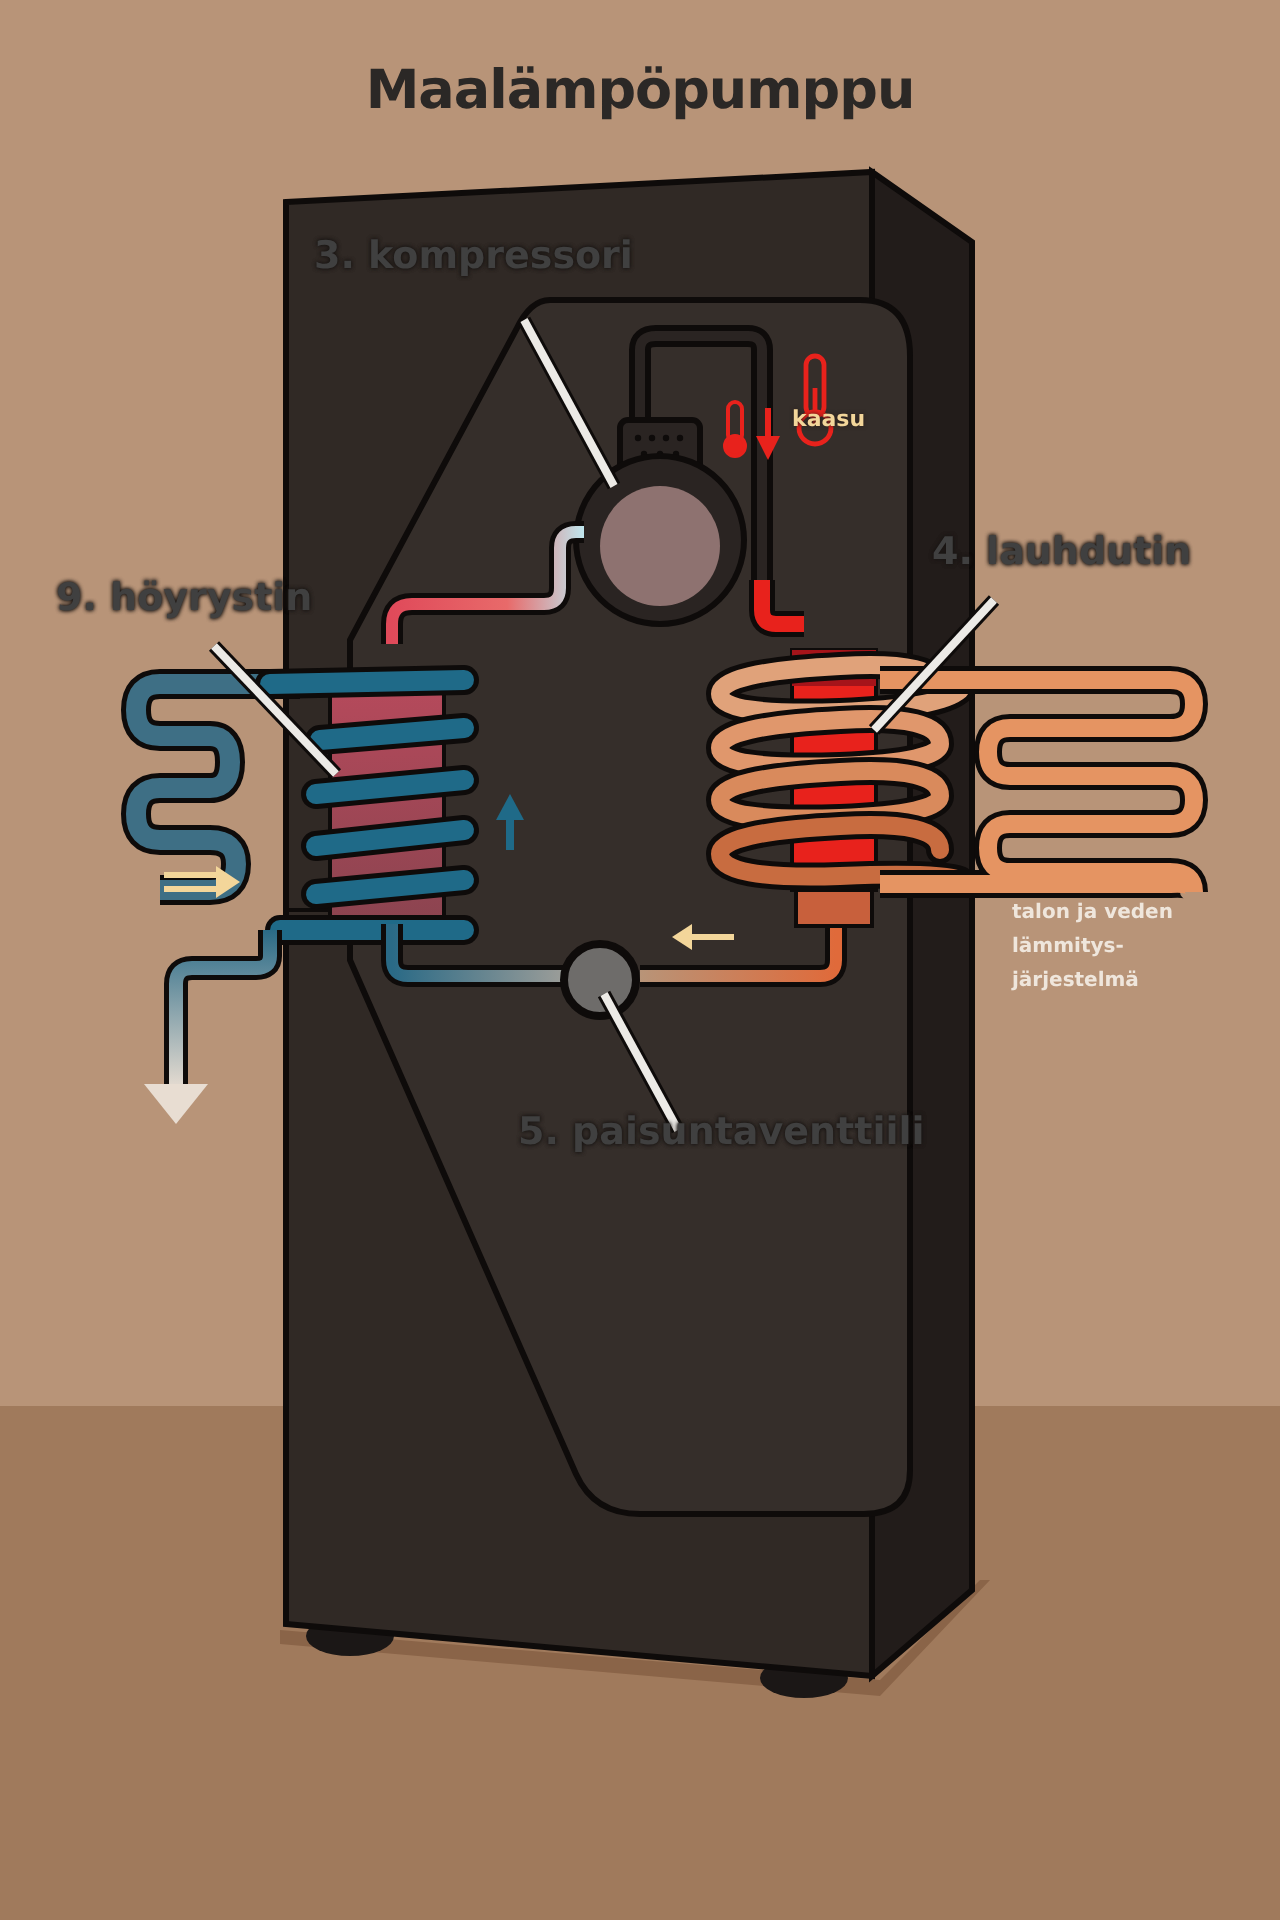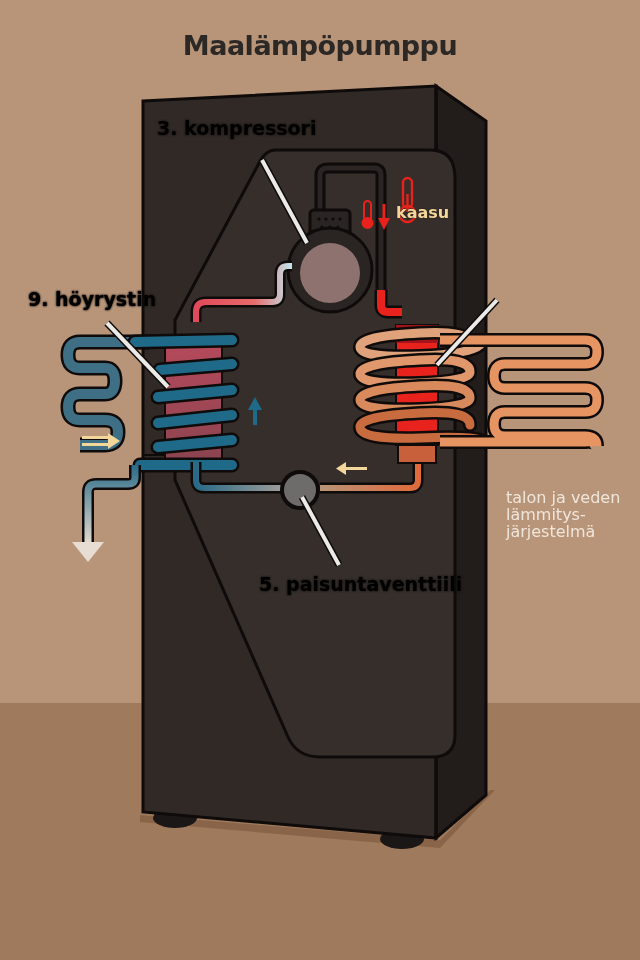--- a/index.html
+++ b/index.html
@@ -1,23 +1,23 @@
 <!DOCTYPE html>
 <html><head>
 <meta charset="utf-8">
 <style>
   html, body { margin:0; padding:0; }
   body { width:640px; height:960px; overflow:hidden; background:#b89478; font-family:"DejaVu Sans", sans-serif; }
   #stage { position:relative; width:640px; height:960px; }
   #stage svg { position:absolute; left:0; top:0; }
-  .label { position:absolute; color:#000000; font-weight:bold; font-family:"DejaVu Sans", sans-serif; white-space:nowrap; text-shadow: 0 0 2px #1a1614, 0 0 2px #1a1614; }
+  .label { position:absolute; color:#404040; font-weight:bold; font-family:"DejaVu Sans", sans-serif; white-space:nowrap; text-shadow: 0 0 2px #1a1614, 0 0 2px #1a1614; }
   .title { position:absolute; left:0; width:640px; top:30px; text-align:center; font-size:27px; font-weight:bold; color:#2b2826; letter-spacing:-0.5px; }
   .lbl-big { font-size:19px; }
-  .side-note { position:absolute; left:506px; top:489px; font-size:16px; line-height:17px; font-weight:normal; color:#efe6dc; white-space:pre-line; }
-  .kaasu { position:absolute; left:396px; top:203px; font-size:16px; font-weight:bold; color:#f3d69a; text-shadow:0 0 2px #2a1d18; }
+  .side-note { position:absolute; left:506px; top:448px; font-size:10px; line-height:17px; font-weight:bold; color:#efe6dc; white-space:pre-line; }
+  .kaasu { position:absolute; left:396px; top:203px; font-size:11px; font-weight:bold; color:#f3d69a; text-shadow:0 0 2px #2a1d18; }
   .brand { position:absolute; left:22px; top:910px; font-size:25px; font-weight:bold; color:#ece2d8; letter-spacing:-0.5px; }
 </style>
 </head>
 <body>
 
 <div id="stage">
 <svg width="640" height="960" viewBox="0 0 640 960">
   <defs>
     <linearGradient id="evapPipe" x1="0" y1="0" x2="1" y2="0">
       <stop offset="0" stop-color="#e04a5a"></stop>
@@ -167,19 +167,20 @@
   <line x1="497" y1="300" x2="437" y2="365" stroke="#0e0b0a" stroke-width="7"></line>
   <line x1="497" y1="300" x2="437" y2="365" stroke="#eceae6" stroke-width="4"></line>
   <line x1="302" y1="497" x2="339" y2="565" stroke="#0e0b0a" stroke-width="7"></line>
   <line x1="302" y1="497" x2="339" y2="565" stroke="#eceae6" stroke-width="4"></line>
 </svg>
 
 <div class="title">Maalämpöpumppu</div>
 
 <div class="label lbl-big" style="left:157px;top:117px;">3. kompressori</div>
 <div class="label lbl-big" style="left:28px;top:288px;">9. höyrystin</div>
-<div class="label lbl-big" style="left:259px;top:573px;">5. paisuntaventtiili</div>
+<div class="label lbl-big" style="left:466px;top:265px;">4. lauhdutin</div>
+<div class="label lbl-big" style="left:259px;top:555px;">5. paisuntaventtiili</div>
 
 <div class="kaasu">kaasu</div>
 <div class="side-note">talon ja veden
 lämmitys-
 järjestelmä</div>
 </div>
 
 </body></html>

